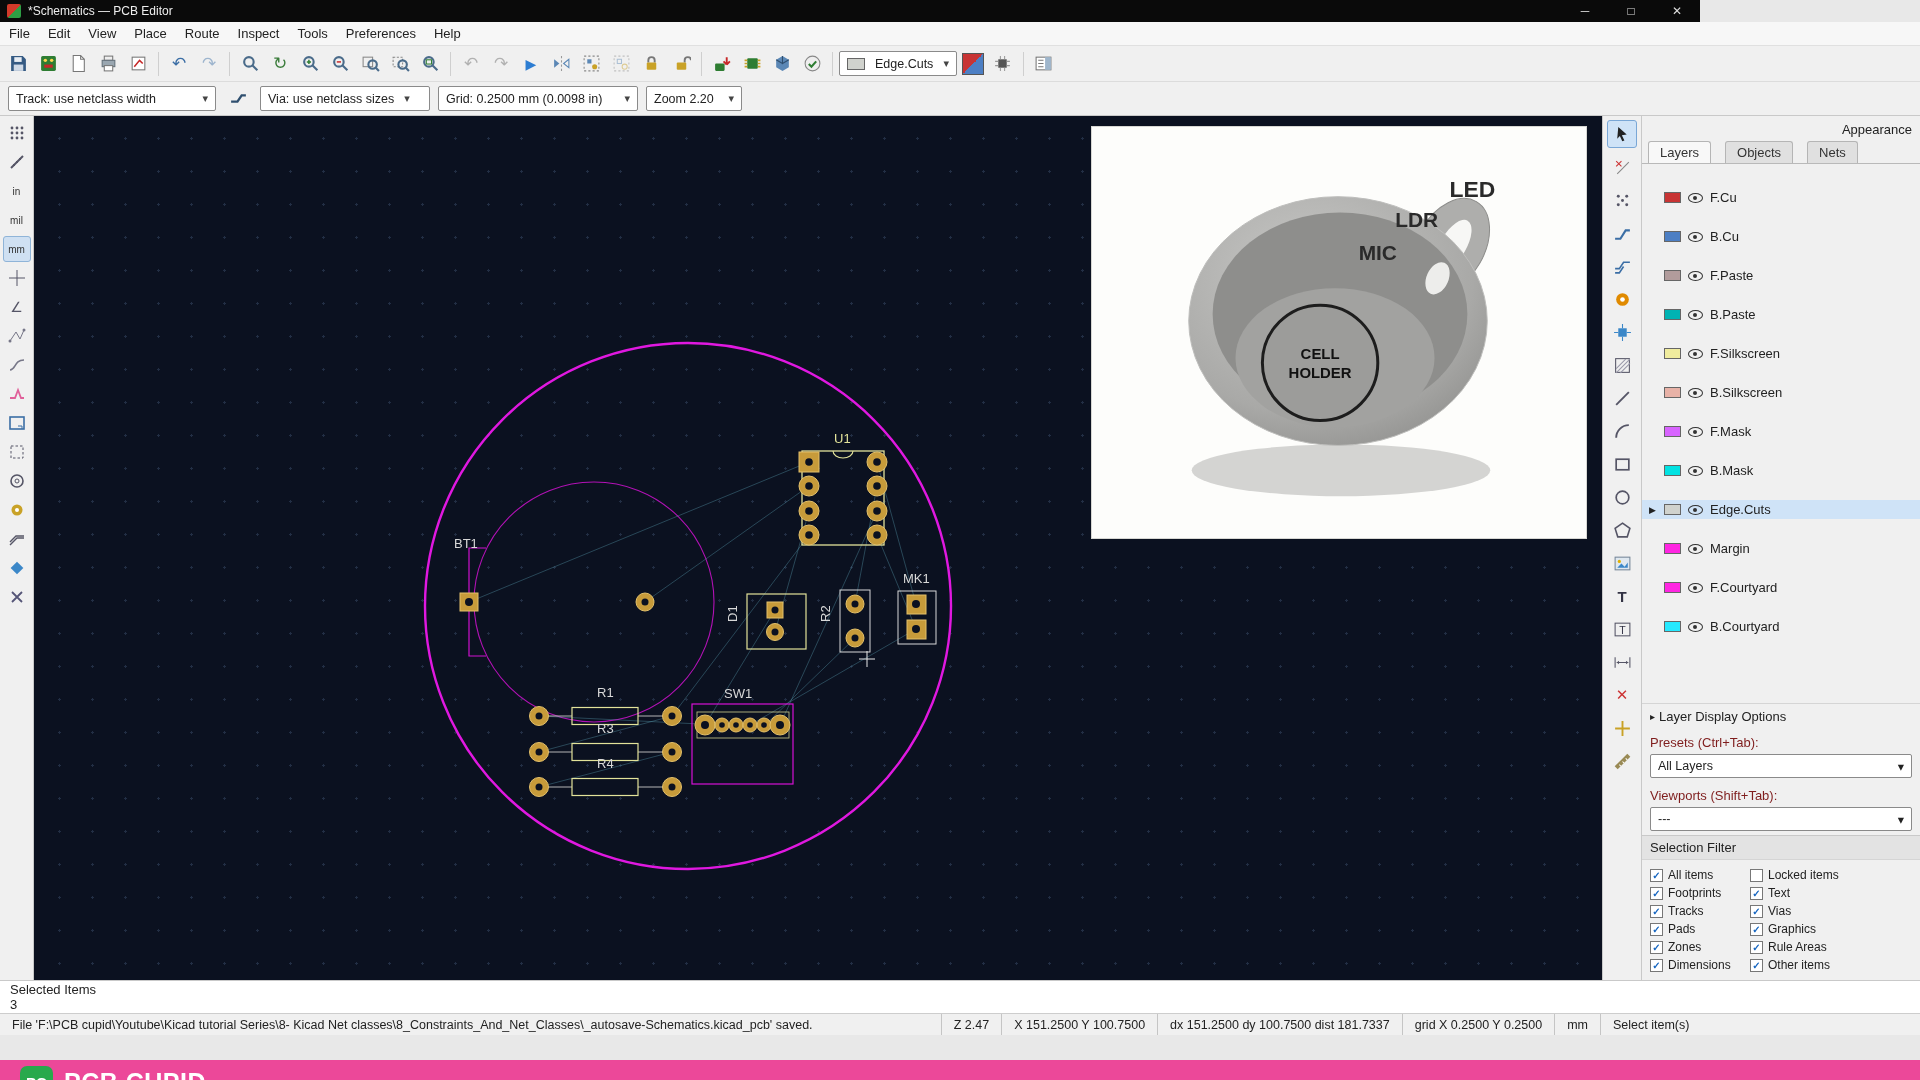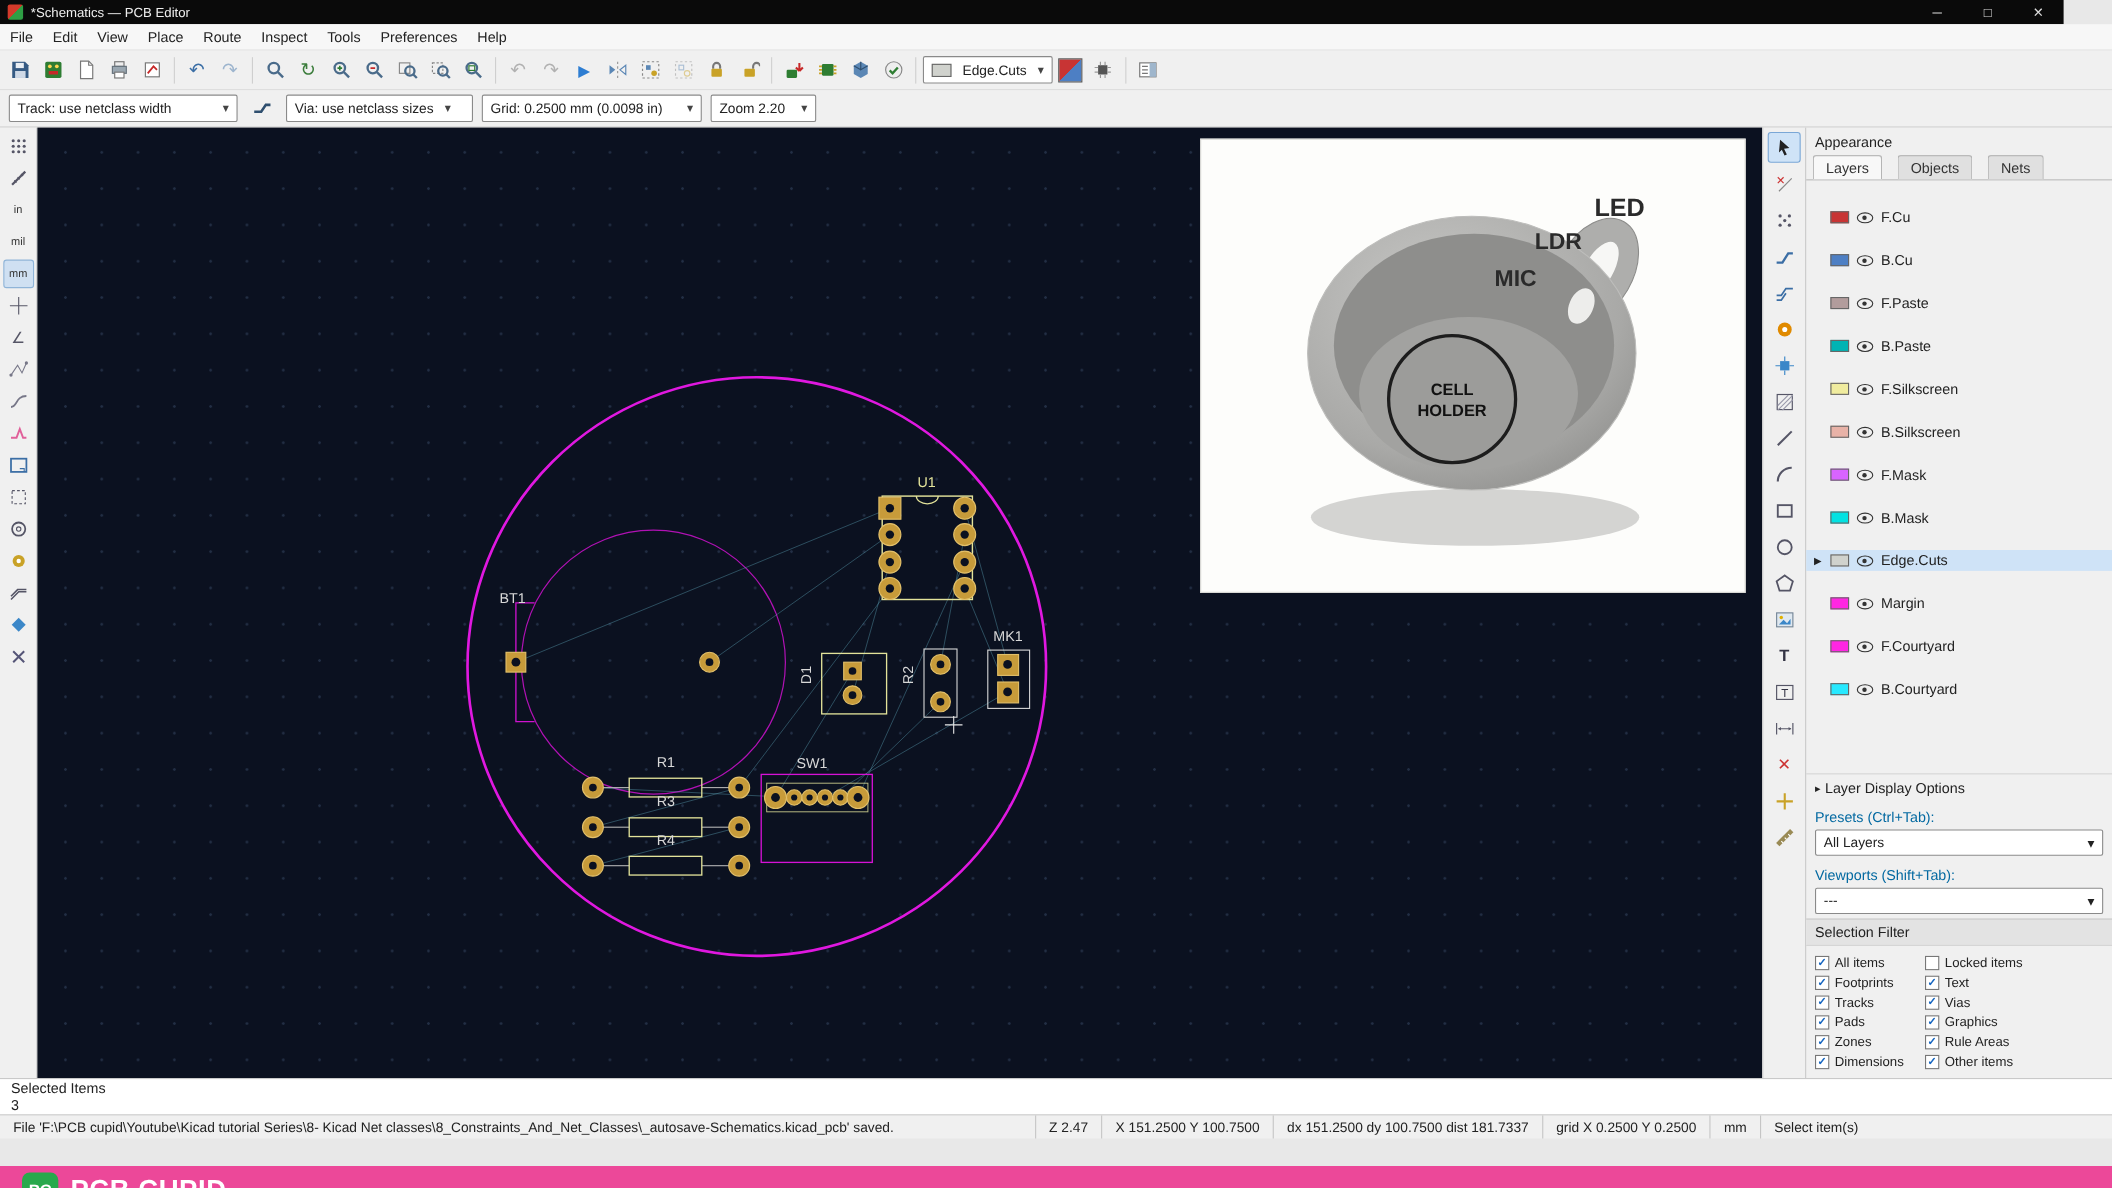--- a/index.html
+++ b/index.html
@@ -1,20 +1,20 @@
 <!DOCTYPE html>
 <html><head>
 <meta charset="utf-8">
 <style>
   *{margin:0;padding:0;box-sizing:border-box;font-family:"Liberation Sans",sans-serif;}
   body{width:1920px;height:1080px;overflow:hidden;background:#e8e8e8;position:relative;color:#222;}
   #app{position:absolute;inset:0;width:1920px;height:1080px;}
 
   
-  .titlebar{position:absolute;left:0;top:0;width:1876px;height:22px;background:#0a0a0a;display:flex;align-items:center;color:#eee;font-size:12px;}
+  .titlebar{position:absolute;left:0;top:0;width:1700px;height:22px;background:#0a0a0a;display:flex;align-items:center;color:#eee;font-size:12px;}
   .appicon{width:14px;height:14px;margin:0 7px;background:linear-gradient(135deg,#d23a2a 50%,#2e9e44 50%);border-radius:2px;}
   .win-btns{margin-left:auto;display:flex;height:100%;}
   .win-btn{width:46px;height:100%;display:flex;align-items:center;justify-content:center;font-size:12px;color:#ddd;}
 
   
   .menubar{position:absolute;left:0;top:22px;width:1920px;height:24px;background:#f7f7f7;border-bottom:1px solid #e0e0e0;display:flex;align-items:center;font-size:13px;}
   .menu-item{padding:3px 9px;}
 
   
   .toolbar-main{position:absolute;left:0;top:46px;width:1920px;height:36px;background:#f0f0f0;border-bottom:1px solid #dcdcdc;display:flex;align-items:center;padding:0 4px;gap:2px;}
@@ -42,33 +42,33 @@
   .rt.active{background:#cfe3f7;border-color:#7aa7d6;}
 
   
   .canvas{position:absolute;left:34px;top:116px;width:1568px;height:864px;background-color:#0b1120;background-image:radial-gradient(#222e44 1px,transparent 1.4px);background-size:33px 33px;background-position:9px 6px;overflow:hidden;}
   .pcb{position:absolute;inset:0;width:100%;height:100%;}
   .inset{position:absolute;left:1057px;top:10px;width:496px;height:413px;background:#fdfdfb;border:1px solid #d7d7d3;}
   .inset svg{width:100%;height:100%;display:block;}
 
   
   .appearance{position:absolute;left:1641px;top:116px;width:279px;height:864px;background:#f0f0f0;border-left:1px solid #c9c9c9;display:flex;flex-direction:column;font-size:13px;}
-  .pane-title{padding:6px 8px 4px;font-size:13px;}
+  .pane-title{padding:6px 8px 4px;font-size:13px;text-align:right;}
   .tabs{display:flex;gap:14px;padding:0 6px;border-bottom:1px solid #b9b9b9;}
   .tab{padding:3px 11px;border:1px solid #b5b5b5;border-bottom:none;border-radius:3px 3px 0 0;background:#e0e0e0;color:#333;}
   .tab.active{background:#f8f8f8;}
   .layer-list{padding:4px 0;}
   .layer-row{display:flex;align-items:center;gap:7px;height:19px;padding:0 6px;margin-top:20px;}
   .layer-row.sel{background:#cfe3f7;}
   .larrow{width:9px;font-size:9px;color:#222;text-align:center;}
   .swatch{width:17px;height:11px;border:1px solid #666;display:inline-block;flex:0 0 auto;}
   .eye{width:15px;height:10px;border:1.2px solid #333;border-radius:50%;position:relative;display:inline-block;flex:0 0 auto;}
   .eye::after{content:"";position:absolute;left:4px;top:2px;width:4px;height:4px;border-radius:50%;background:#333;}
   .ldo{padding:5px 8px;border-top:1px solid #d5d5d5;display:flex;align-items:center;gap:4px;}
-  .sect-label{padding:6px 8px 2px;color:#0369a1;}
+  .sect-label{padding:6px 8px 2px;color:#7f1d1d;}
   .pselect{height:24px;border:1px solid #8a8a8a;background:#fff;display:flex;align-items:center;justify-content:space-between;padding:0 7px;margin:2px 8px 4px;border-radius:2px;font-size:12.5px;}
   .sf-title{background:#e3e3e3;border-top:1px solid #c9c9c9;border-bottom:1px solid #d5d5d5;padding:4px 8px;}
   .sf-grid{display:grid;grid-template-columns:100px 1fr;row-gap:4px;padding:8px 8px;font-size:12px;}
   .sf-item{display:flex;align-items:center;}
   .cb{width:13px;height:13px;border:1px solid #777;background:#fff;display:inline-flex;align-items:center;justify-content:center;margin-right:5px;font-size:10px;color:#1565c0;font-weight:bold;flex:0 0 auto;}
   .cb[data-checked="true"]::after{content:"✓";}
 
   
   .selitems{position:absolute;left:0;top:980px;width:1920px;height:33px;background:#ffffff;border-top:1px solid #c9c9c9;padding:1px 10px;font-size:13px;line-height:15px;}
   .statusbar{position:absolute;left:0;top:1013px;width:1920px;height:22px;background:#f0f0f0;border-top:1px solid #cdcdcd;display:flex;align-items:stretch;font-size:12.5px;color:#222;}

